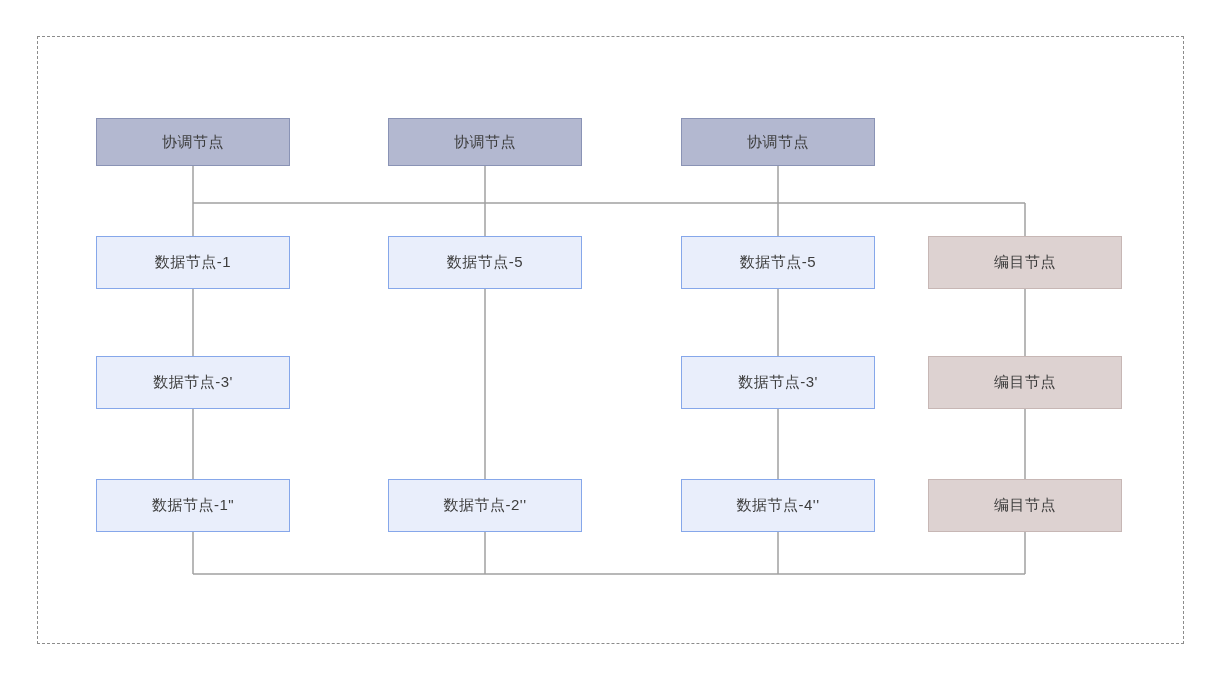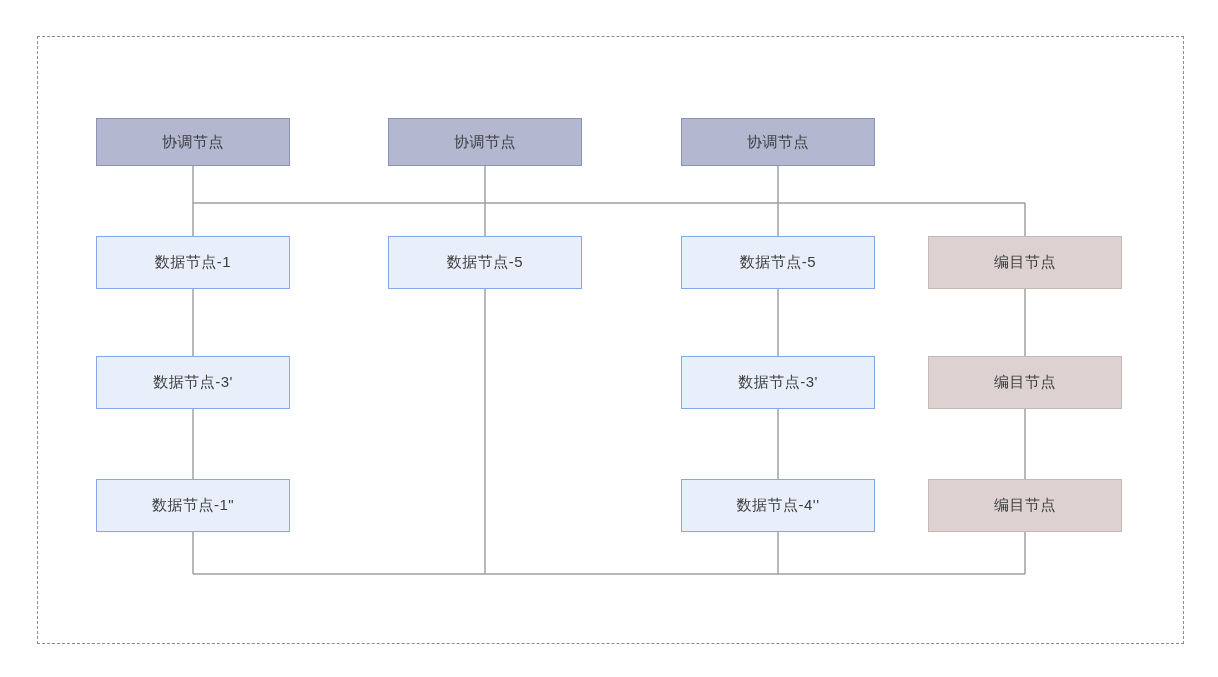--- a/index.html
+++ b/index.html
@@ -92,16 +92,17 @@
   <div class="node data row-2 col-1">数据节点-1</div>
   <div class="node data row-2 col-2">数据节点-5</div>
   <div class="node data row-2 col-3">数据节点-5</div>
   <div class="node catalog row-2 col-4">编目节点</div>
 
   <div class="node data row-3 col-1">数据节点-3'</div>
   <div class="node data row-3 col-3">数据节点-3'</div>
   <div class="node catalog row-3 col-4">编目节点</div>
 
   <div class="node data row-4 col-1">数据节点-1"</div>
+  <div class="node data row-4 col-2">数据节点-2''</div>
   <div class="node data row-4 col-3">数据节点-4''</div>
   <div class="node catalog row-4 col-4">编目节点</div>
 
 </div>
 
 </body></html>

